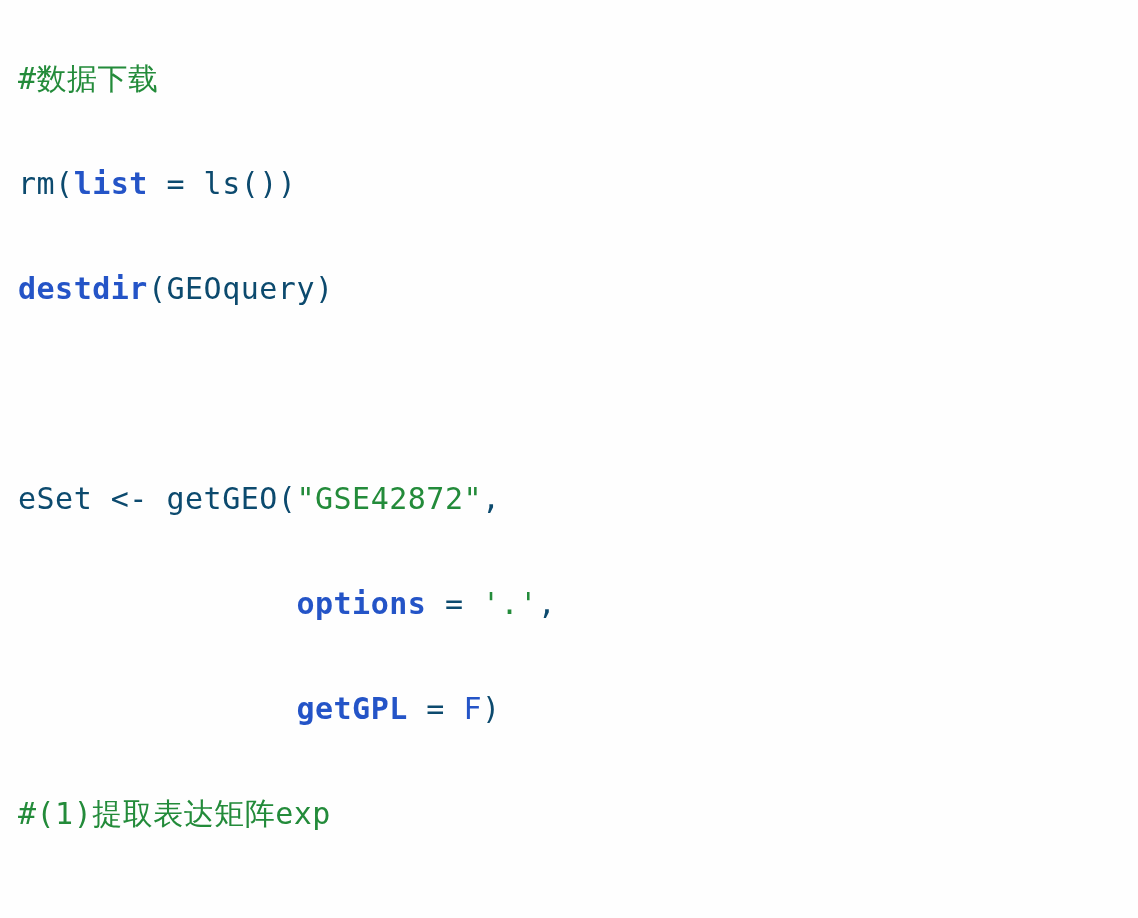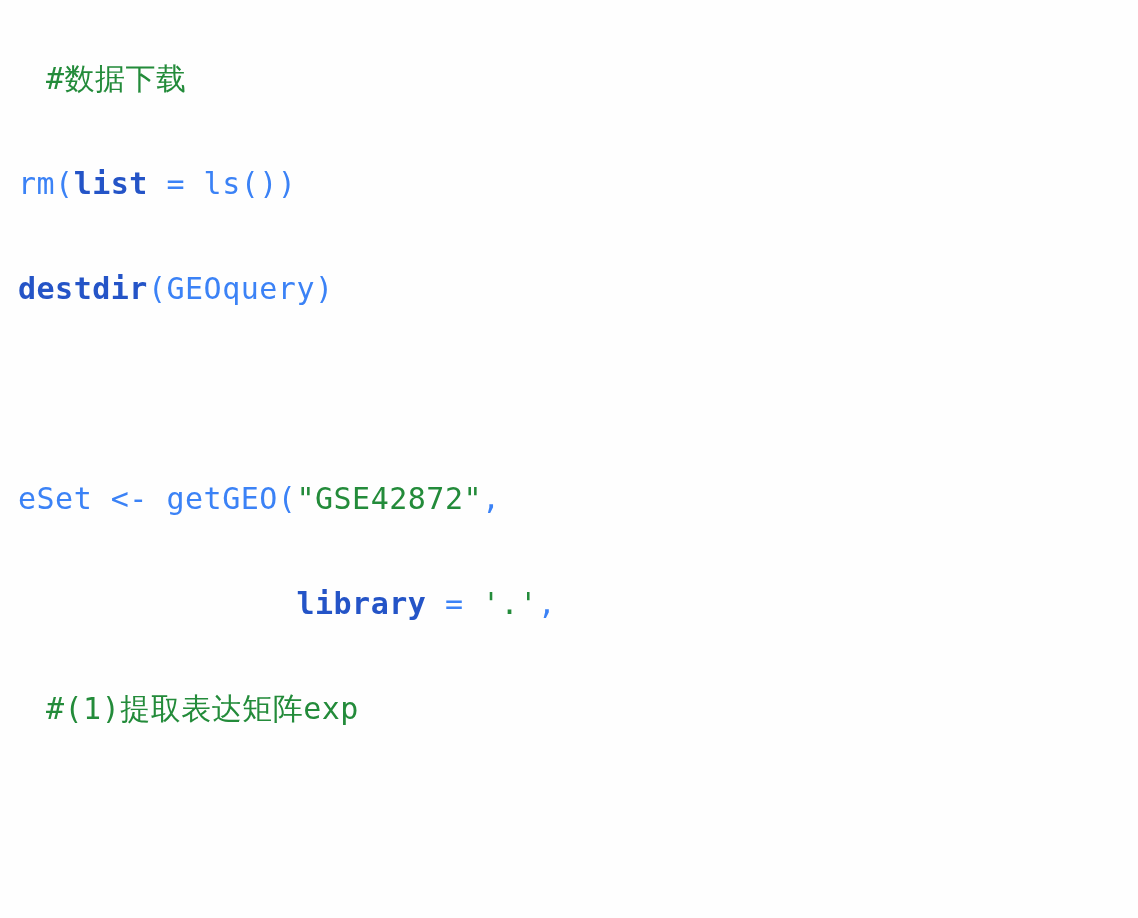--- a/index.html
+++ b/index.html
@@ -14,36 +14,37 @@
     color: #222;
     letter-spacing: 0.5px;
   }
   .code-area {
     padding: 0 18px 12px 18px;
     white-space: pre;
   }
   .line {
     display: block;
   }
-  .comment { color: #238b3a; margin-left: 28px; }
+  .comment { color: #238b3a; }
   .keyword-blue { color: #2454c7; font-weight: bold; }
   .string { color: #238b3a; }
-  .ident { color: #3b82f6; }
+  .ident { color: #0c4a6e; }
   .bool { color: #2454c7; }
 </style>
 </head>
 <body>
 
 <div class="code-area">
 <span class="line"><span class="comment">#数据下载</span></span>
 <span class="line"><span class="ident">rm(</span><span class="keyword-blue">list</span><span class="ident"> = ls())</span></span>
 <span class="line"><span class="keyword-blue">destdir</span><span class="ident">(GEOquery)</span></span>
 <span class="line"> </span>
 <span class="line"><span class="ident">eSet &lt;- getGEO(</span><span class="string">"GSE42872"</span><span class="ident">,</span></span>
-<span class="line"><span class="ident">               </span><span class="keyword-blue">library</span><span class="ident"> = </span><span class="string">'.'</span><span class="ident">,</span></span>
+<span class="line"><span class="ident">               </span><span class="keyword-blue">options</span><span class="ident"> = </span><span class="string">'.'</span><span class="ident">,</span></span>
+<span class="line"><span class="ident">               </span><span class="keyword-blue">getGPL</span><span class="ident"> = </span><span class="bool">F</span><span class="ident">)</span></span>
 <span class="line"><span class="comment">#(1)提取表达矩阵exp</span></span>
 
 
 
 
 
 
 
 
 </div>

